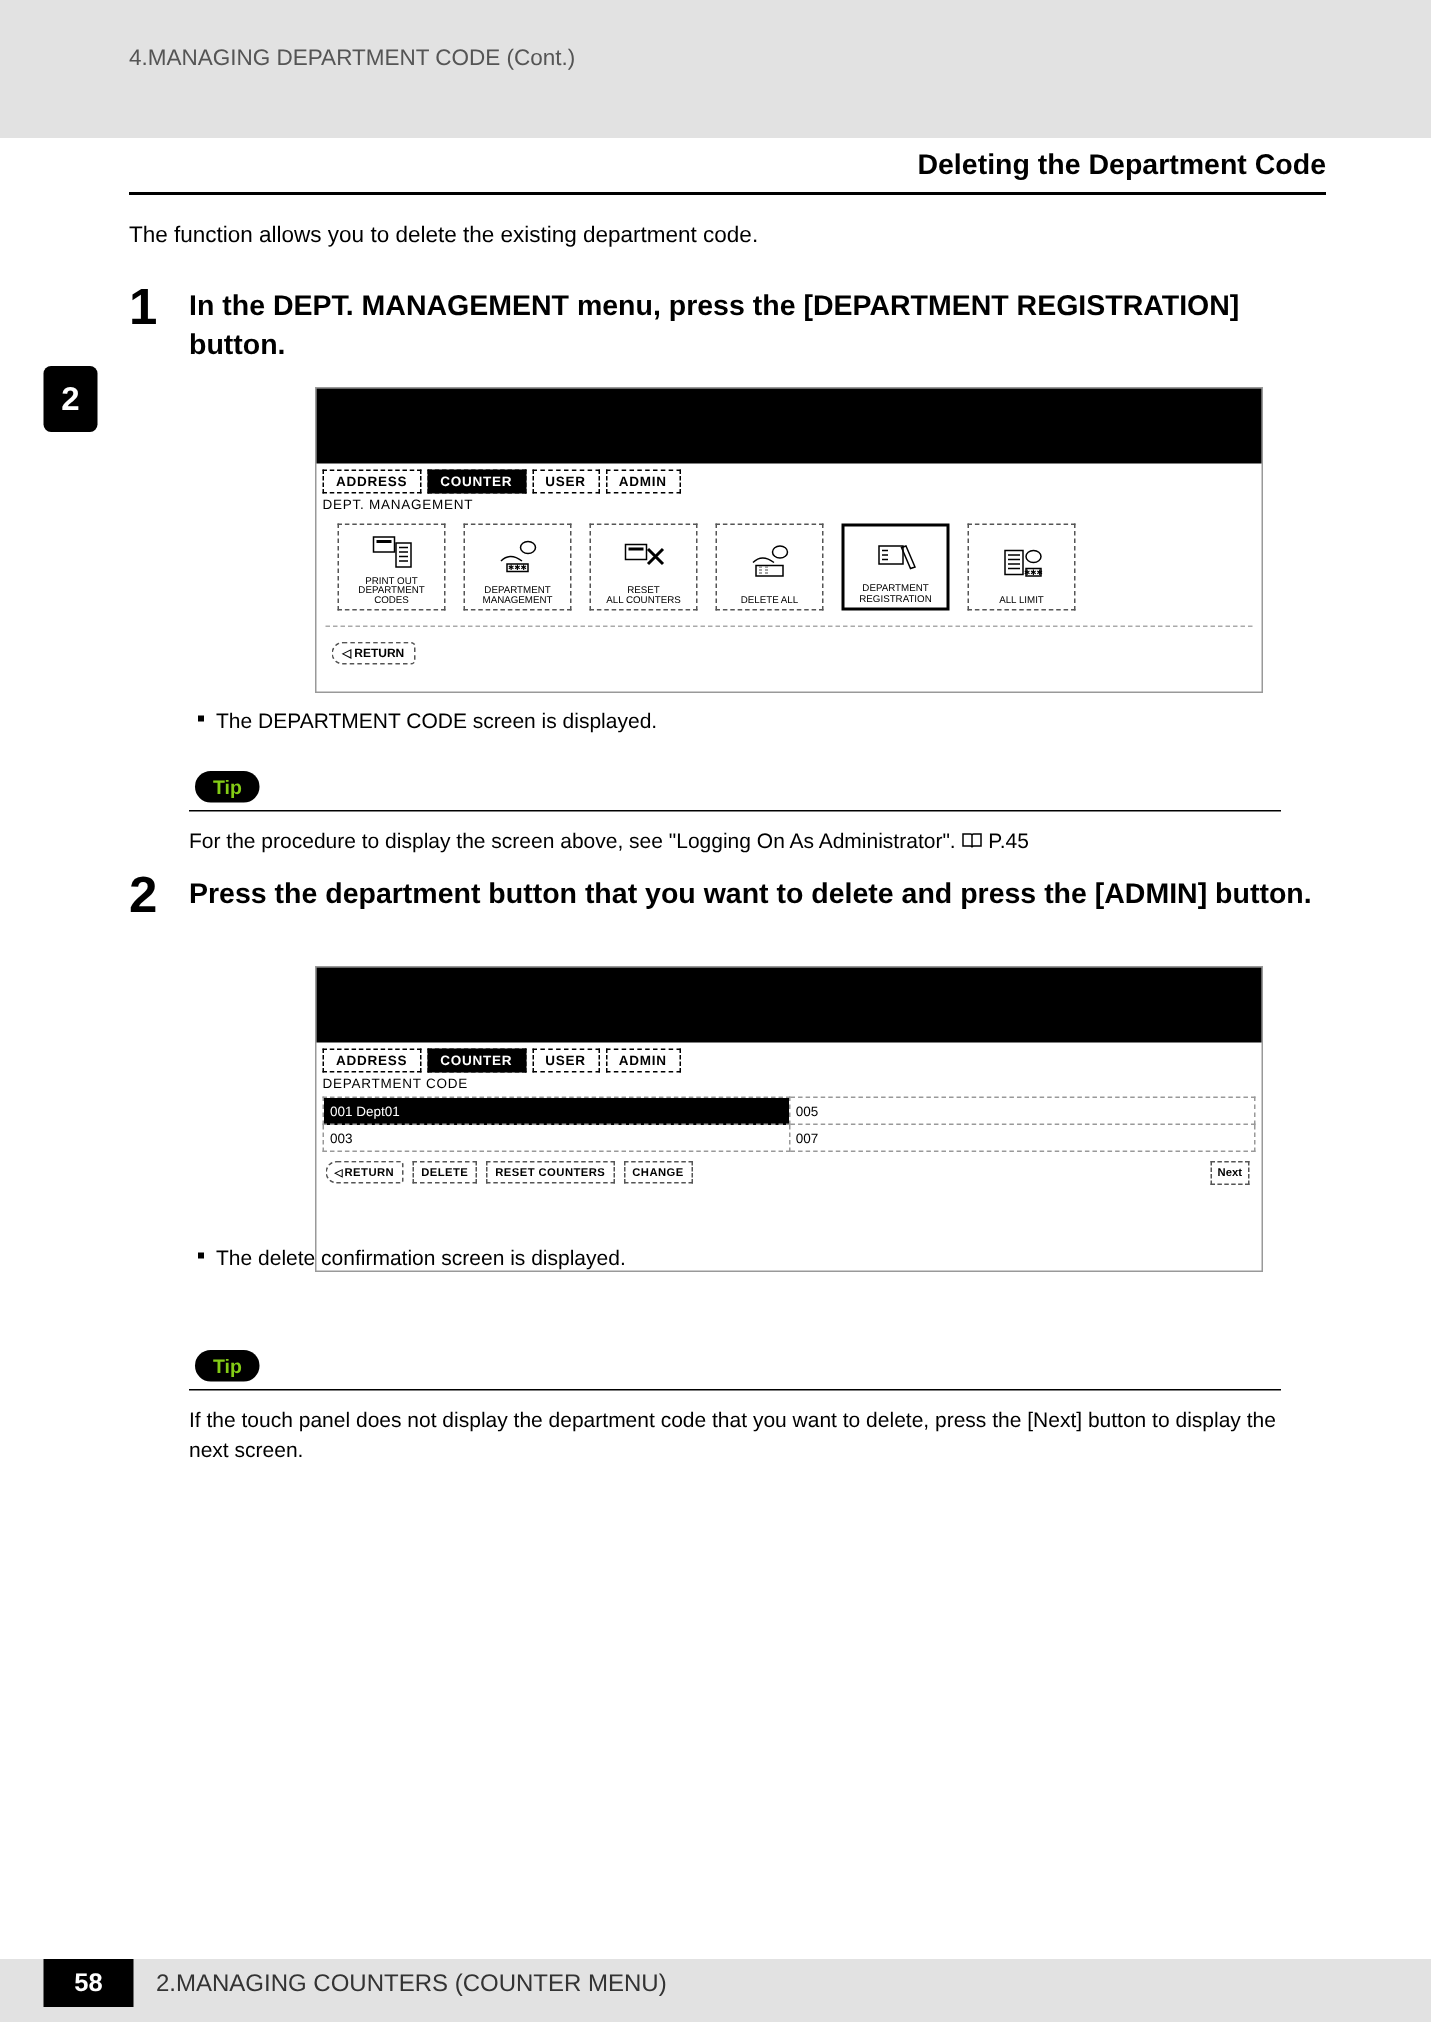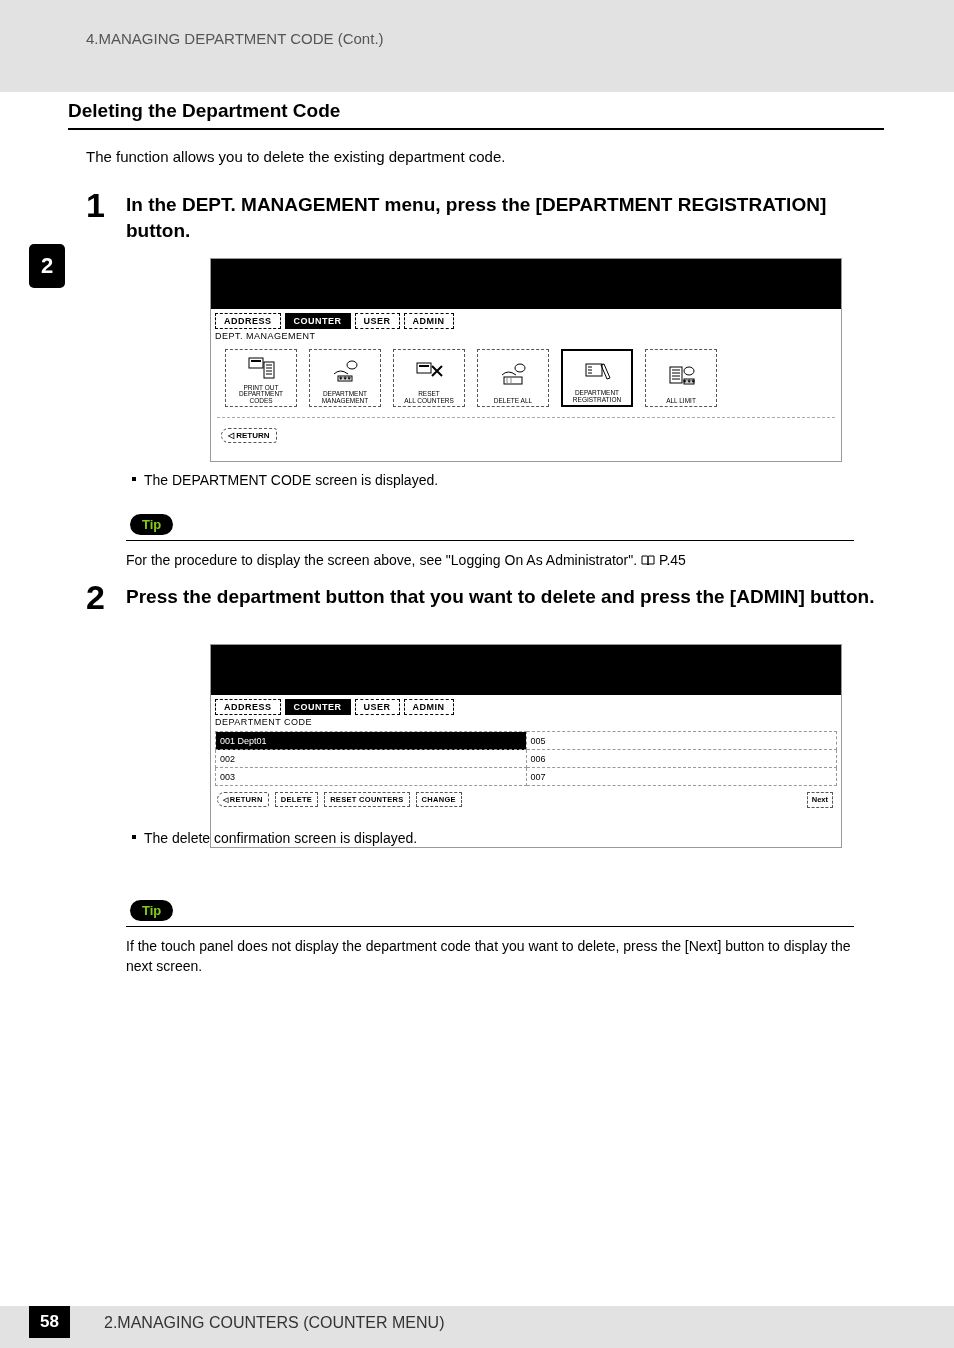--- a/index.html
+++ b/index.html
@@ -1,21 +1,21 @@
 <!DOCTYPE html>
 <html><head>
 <meta charset="utf-8">
 <style>
   * { box-sizing: border-box; margin: 0; padding: 0; }
   html, body { width: 954px; height: 1348px; background: #fff; font-family: Arial, Helvetica, sans-serif; color: #000; }
   .page { position: relative; width: 954px; height: 1348px; background: #fff; }
   .top-gray { position: absolute; left: 0; top: 0; width: 954px; height: 92px; background: #e2e2e2; }
   .breadcrumb { position: absolute; left: 86px; top: 30px; font-size: 15px; color: #555; }
   .side-tab { position: absolute; left: 29px; top: 244px; width: 36px; height: 44px; background: #000; color: #fff; border-radius: 5px; display: flex; align-items: center; justify-content: center; font-size: 22px; font-weight: bold; }
-  .h-section { position: absolute; left: 68px; top: 100px; right: 70px; }
+  .h-section { position: absolute; left: 86px; top: 100px; right: 70px; text-align: right; }
   .h-title { font-size: 19px; font-weight: bold; padding-bottom: 6px; border-bottom: 2px solid #000; }
   .intro { position: absolute; left: 86px; top: 148px; font-size: 15px; }
   .step-block { position: absolute; left: 86px; right: 70px; }
   .step-num { position: absolute; left: 0; top: -6px; font-size: 34px; font-weight: bold; font-family: Arial, sans-serif; }
   .step-title { margin-left: 40px; font-size: 19px; font-weight: bold; line-height: 1.35; }
   .step1 { top: 192px; }
   .step2 { top: 584px; }
   .screenshot-box { position: absolute; width: 632px; border: 1px solid #999; background: #fff; }
   .ss1 { left: 210px; top: 258px; height: 204px; }
   .ss2 { left: 210px; top: 644px; height: 204px; }
@@ -49,21 +49,21 @@
   .dept-table { width: calc(100% - 8px); margin: 0 4px; border-collapse: collapse; }
   .dept-table td { border: 1px dashed #999; font-size: 9px; padding: 2px 4px; height: 18px; width: 50%; }
   .dept-table td.sel { background: #000; color: #fff; }
   .btnrow2 { display: flex; gap: 6px; padding: 6px 6px; align-items: center; position: relative; }
   .smbtn { border: 1.5px dashed #555; font-size: 7.5px; font-weight: bold; padding: 2px 5px; letter-spacing: 0.3px; }
   .smbtn.ret { border-radius: 10px 3px 3px 10px; }
   .smbtn.ret:before { content: "◁"; font-size: 7px; margin-right: 1px; }
   .nextbtn { position: absolute; right: 8px; border: 1.5px dashed #555; font-size: 7.5px; font-weight: bold; padding: 2px 4px; }
   .nextbtn:after { content: ""; display: block; height: 1px; }
   .footer-bar { position: absolute; left: 0; bottom: 0; width: 954px; height: 42px; background: #e2e2e2; }
-  .page-num { position: absolute; left: 29px; bottom: 10px; width: 41px; height: 32px; background: #000; color: #fff; display: flex; align-items: center; justify-content: center; font-size: 17px; font-weight: bold; }
+  .page-num { position: absolute; left: 29px; bottom: 10px; width: 60px; height: 32px; background: #000; color: #fff; display: flex; align-items: center; justify-content: center; font-size: 17px; font-weight: bold; }
   .footer-text { position: absolute; left: 104px; bottom: 16px; font-size: 16px; color: #333; }
 </style>
 </head>
 <body>
 <div class="page">
 
 <div class="top-gray"></div>
 <div class="breadcrumb">4.MANAGING DEPARTMENT CODE (Cont.)</div>
 
 <div class="side-tab">2</div>
@@ -188,24 +188,20 @@
     <div class="tabbtn active">COUNTER</div>
     <div class="tabbtn">USER</div>
     <div class="tabbtn">ADMIN</div>
   </div>
   <div class="ss-label">DEPARTMENT CODE</div>
   <table class="dept-table">
     <tbody>
           <tr>
       <td class="sel">001 Dept01</td>
       <td>005</td>
-    </tr>
-    <tr>
-      <td>002</td>
-      <td>006</td>
     </tr>
     <tr>
       <td>003</td>
       <td>007</td>
     </tr>
   </tbody>
       </table>
   <div class="btnrow2">
     <div class="smbtn ret">RETURN</div>
     <div class="smbtn">DELETE</div>

